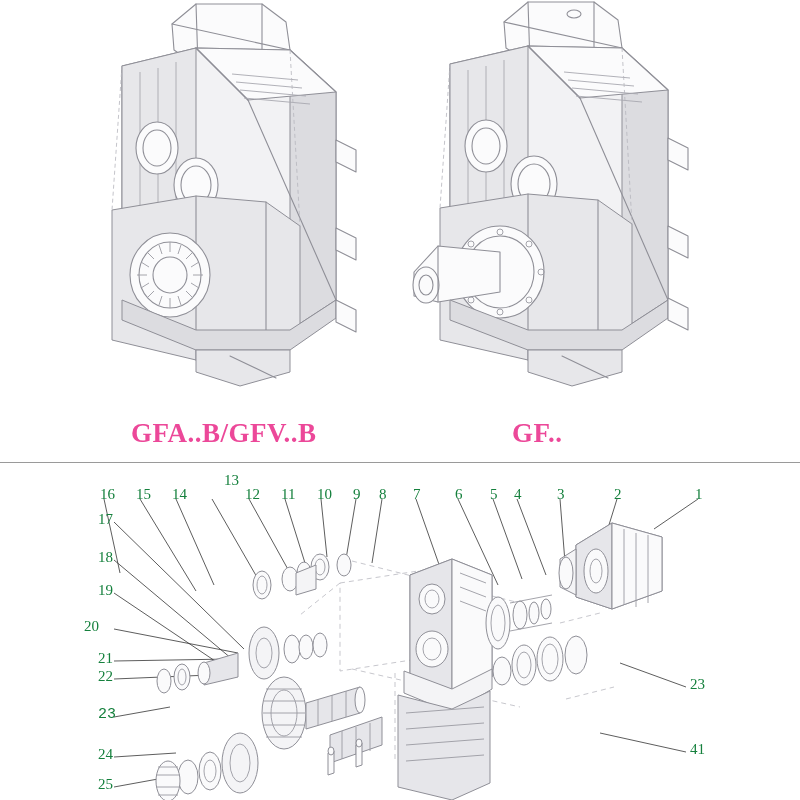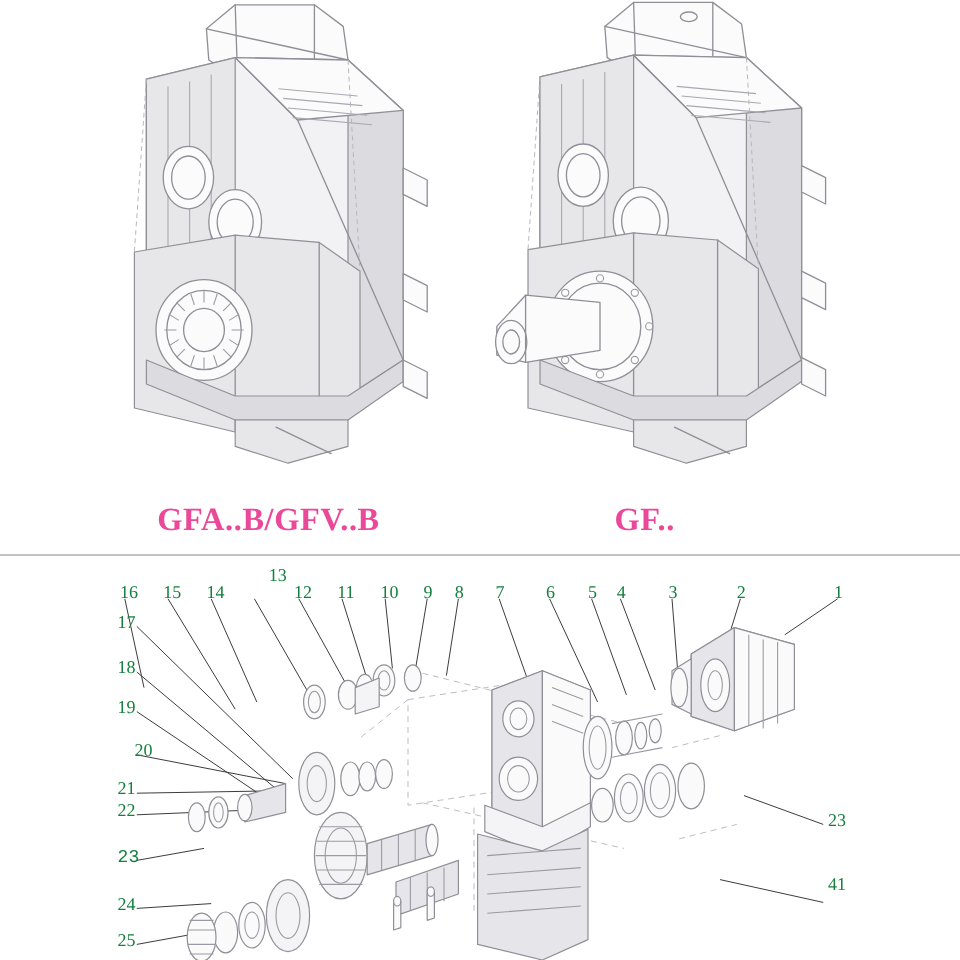--- a/index.html
+++ b/index.html
@@ -362,24 +362,24 @@
     <div class="callout" style="left:455px; top:23px;">6</div>
     <div class="callout" style="left:490px; top:23px;">5</div>
     <div class="callout" style="left:514px; top:23px;">4</div>
     <div class="callout" style="left:557px; top:23px;">3</div>
     <div class="callout" style="left:614px; top:23px;">2</div>
     <div class="callout" style="left:695px; top:23px;">1</div>
 
     <div class="callout" style="left:98px; top:48px;">17</div>
     <div class="callout" style="left:98px; top:86px;">18</div>
     <div class="callout" style="left:98px; top:119px;">19</div>
-    <div class="callout" style="left:112px; top:155px;">20</div>
+    <div class="callout" style="left:84px; top:155px;">20</div>
     <div class="callout" style="left:98px; top:187px;">21</div>
     <div class="callout" style="left:98px; top:205px;">22</div>
     <div class="callout" style="left:98px; top:243px;font-family:Liberation Mono, monospace;">23</div>
     <div class="callout" style="left:98px; top:283px;">24</div>
     <div class="callout" style="left:98px; top:313px;">25</div>
 
     <div class="callout" style="left:690px; top:213px;">23</div>
-    <div class="callout" style="left:690px; top:267px;">41</div>
+    <div class="callout" style="left:690px; top:278px;">41</div>
   </div>
 
 </div>
 
 </body></html>

